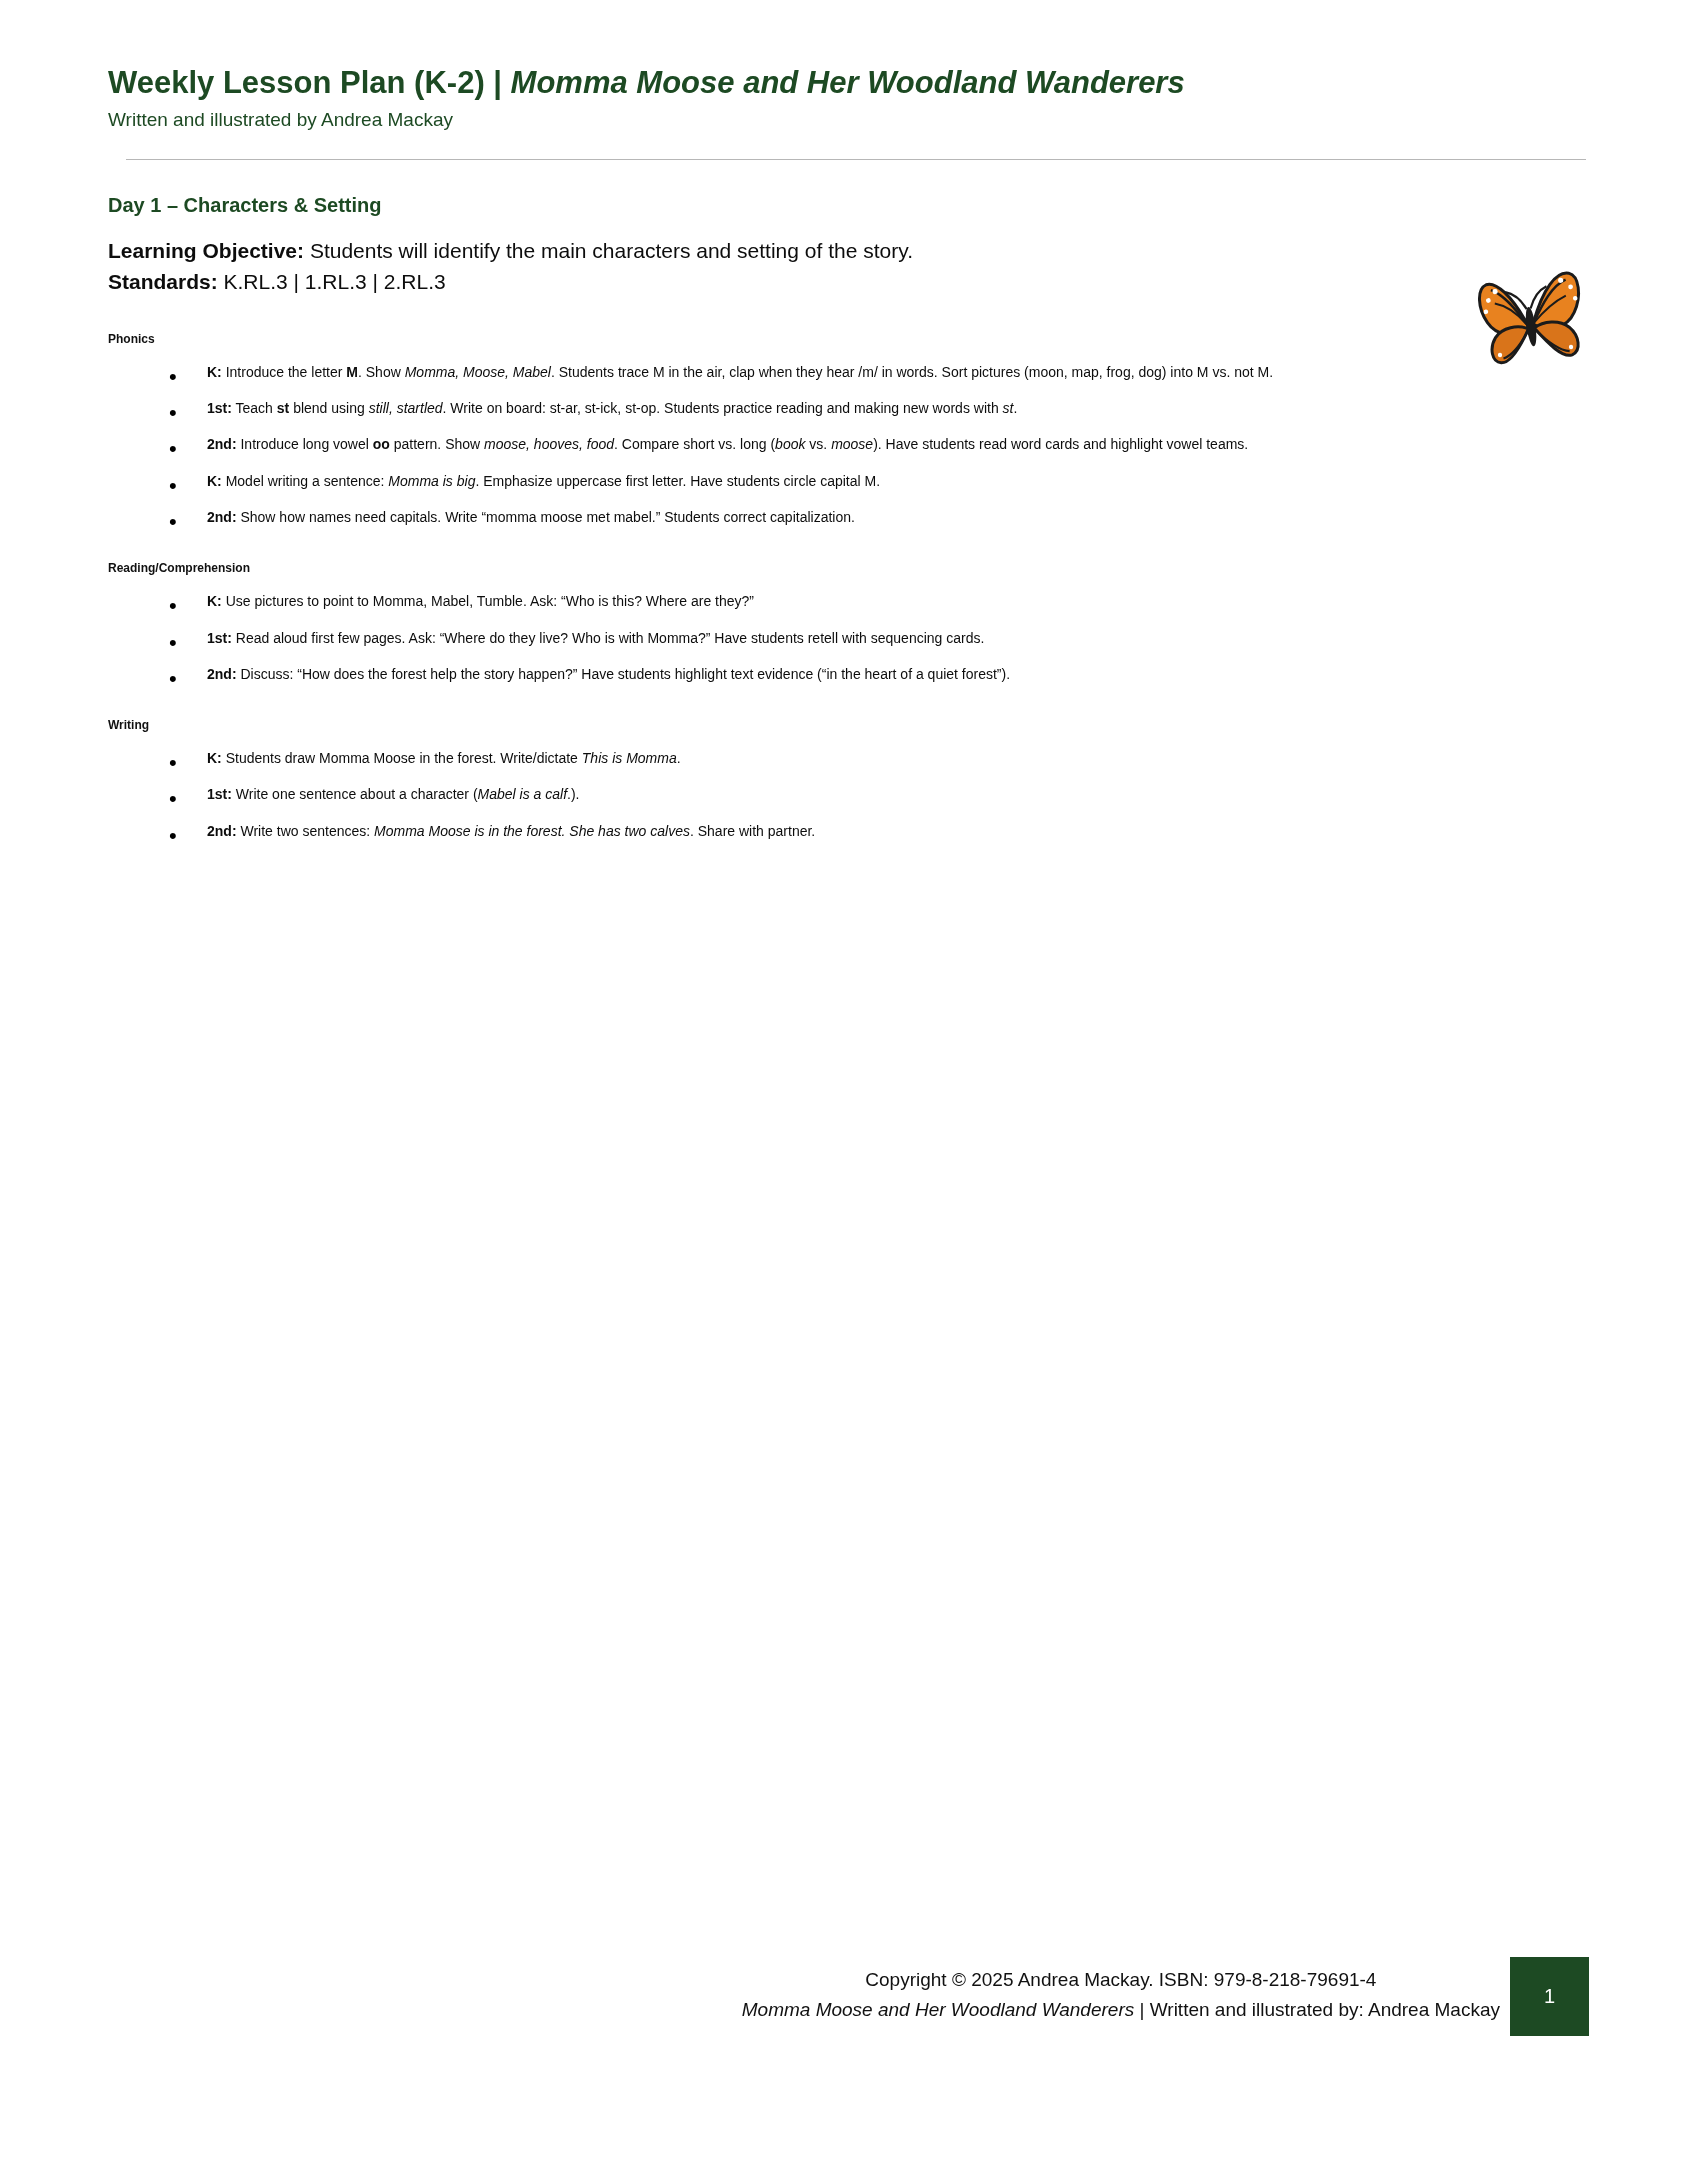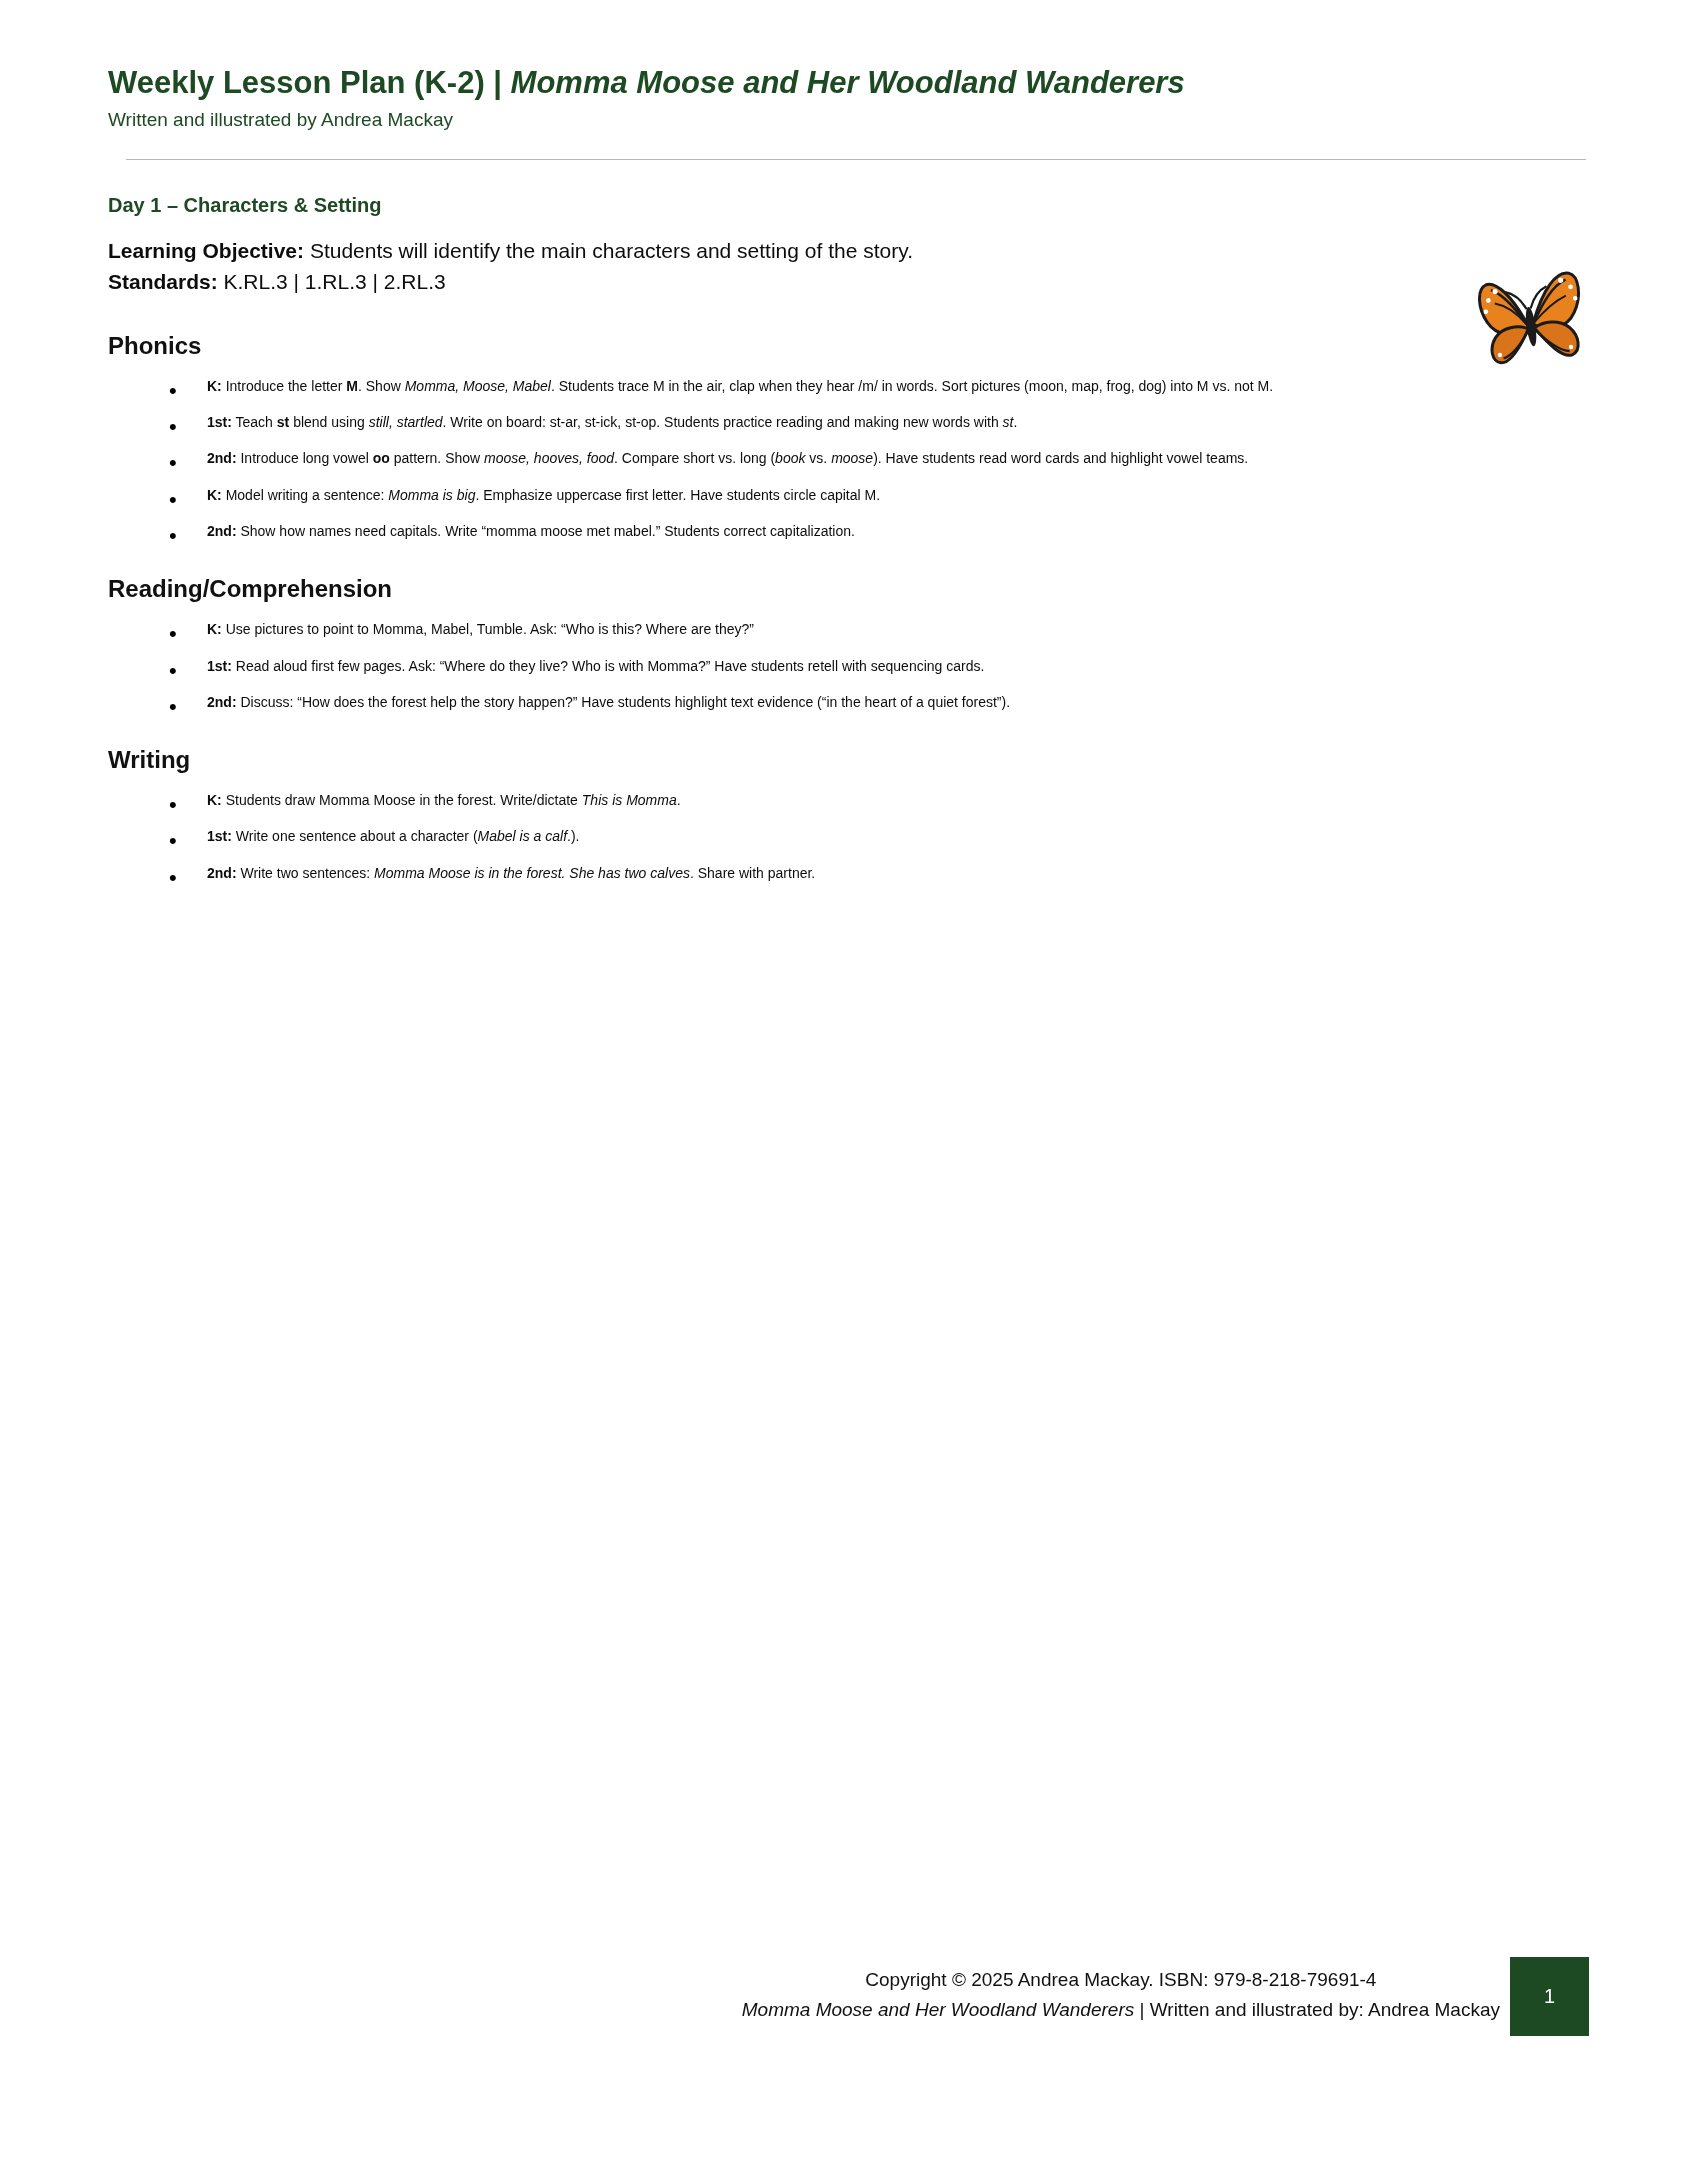--- a/index.html
+++ b/index.html
@@ -64,21 +64,21 @@
     margin-top: 34px;
   }
   .objective-block {
     margin-top: 18px;
     font-size: 21px;
     line-height: 1.5;
   }
   .objective-block .lbl { font-weight: bold; }
 
   .section-heading {
-    font-size: 24px;
+    font-size: 12px;
     font-weight: bold;
     margin-top: 34px;
     margin-bottom: 4px;
     color: #111;
   }
 
   ul.bullets {
     list-style: none;
     margin: 0;
     padding: 0;

